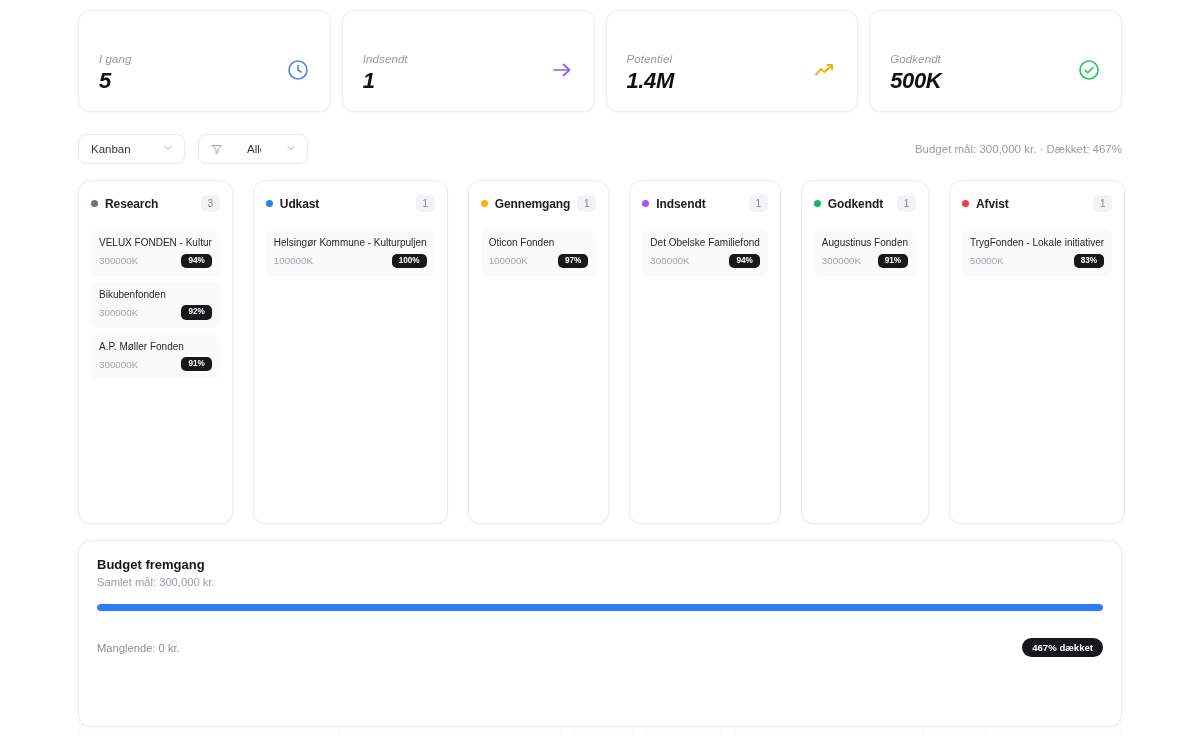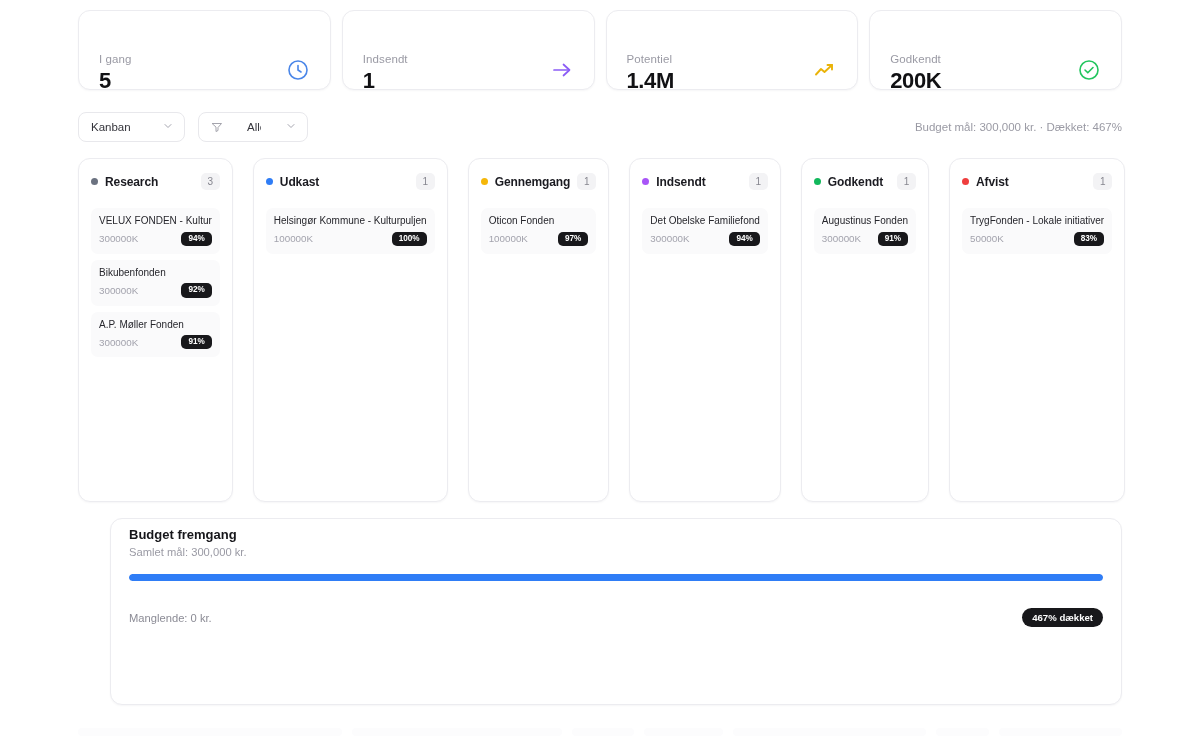--- a/index.html
+++ b/index.html
@@ -8,27 +8,28 @@
     background: #ffffff;
     font-family: "Liberation Sans", sans-serif;
     overflow: hidden;
   }
   .page { width: 1200px; height: 736px; padding: 10px 78px 0 78px; position: relative; }
 
   
   .stats-row { display: flex; gap: 11px; }
   .stat-card {
     flex: 1 1 0;
-    height: 80px;
+    height: 102px;
     background: #fff;
     border: 1px solid #ececf0;
     border-radius: 12px;
     padding: 16px 20px;
     position: relative;
     box-shadow: 0 1px 2px rgba(16,24,40,0.04);
+    font-style: italic;
   }
   .stat-label { font-size: 11.5px; color: #9a9aa4; letter-spacing: .1px; margin-top: 26px; }
   .stat-value { font-size: 22px; font-weight: 700; color: #111114; margin-top: 3px; letter-spacing: -0.4px; }
   .stat-icon { position: absolute; right: 20px; top: 47px; width: 24px; height: 24px; }
 
   
   .toolbar { display: flex; align-items: center; margin-top: 22px; height: 30px; }
   .select {
     display: flex; align-items: center; gap: 24px;
     height: 30px; padding: 0 10px 0 12px;
@@ -73,23 +74,22 @@
   .pct {
     margin-left: auto; background: #18181b; color: #fff;
     font-size: 8.2px; font-weight: 700; border-radius: 5px;
     padding: 2px 7px; line-height: 1.25;
   }
 
   
   .budget-panel {
     margin-top: 16px; background: #fff;
     border: 1px solid #ececf0; border-radius: 12px;
-    padding: 8px 18px 16px 18px; height: 187px;
+    padding: 16px 18px 16px 18px; height: 187px;
     box-shadow: 0 1px 2px rgba(16,24,40,0.04);
-    margin-left: 32px;
   }
   .bp-title { font-size: 13px; font-weight: 700; color: #16161a; }
   .bp-sub { font-size: 11.2px; color: #9a9aa4; margin-top: 4px; }
   .bar-block { margin-top: 20px; }
   .bar-block.second { margin-top: 16px; }
   .bar-head { display: flex; align-items: baseline; font-size: 11.2px; }
   .bar-name { color: #3d3d46; }
   .bar-val { margin-left: auto; color: #26262c; }
   .bar-track { height: 7px; border-radius: 4px; background: #eeeef1; margin-top: 6px; overflow: hidden; }
   .bar-fill { height: 100%; border-radius: 4px; }
@@ -138,21 +138,21 @@
       <div class="stat-icon">
         <svg viewBox="0 0 24 24" width="24" height="24" fill="none" stroke="#eab308" stroke-width="1.9" stroke-linecap="round" stroke-linejoin="round">
           <path d="M3 16.5 8 11l3.5 3L19 7"></path>
             <path d="M14.5 7H19v4.5"></path>
         </svg>
       </div>
     </div>
 
     <div class="stat-card">
       <div class="stat-label">Godkendt</div>
-      <div class="stat-value">200K</div>
+      <div class="stat-value">500K</div>
       <div class="stat-icon">
         <svg viewBox="0 0 24 24" width="24" height="24" fill="none" stroke="#22c55e" stroke-width="1.6" stroke-linecap="round" stroke-linejoin="round">
           <circle cx="12" cy="12" r="9"></circle>
             <path d="m8 12 2.8 2.8L16 9.5"></path>
         </svg>
       </div>
     </div>
   </div>
 
   <div class="toolbar">

